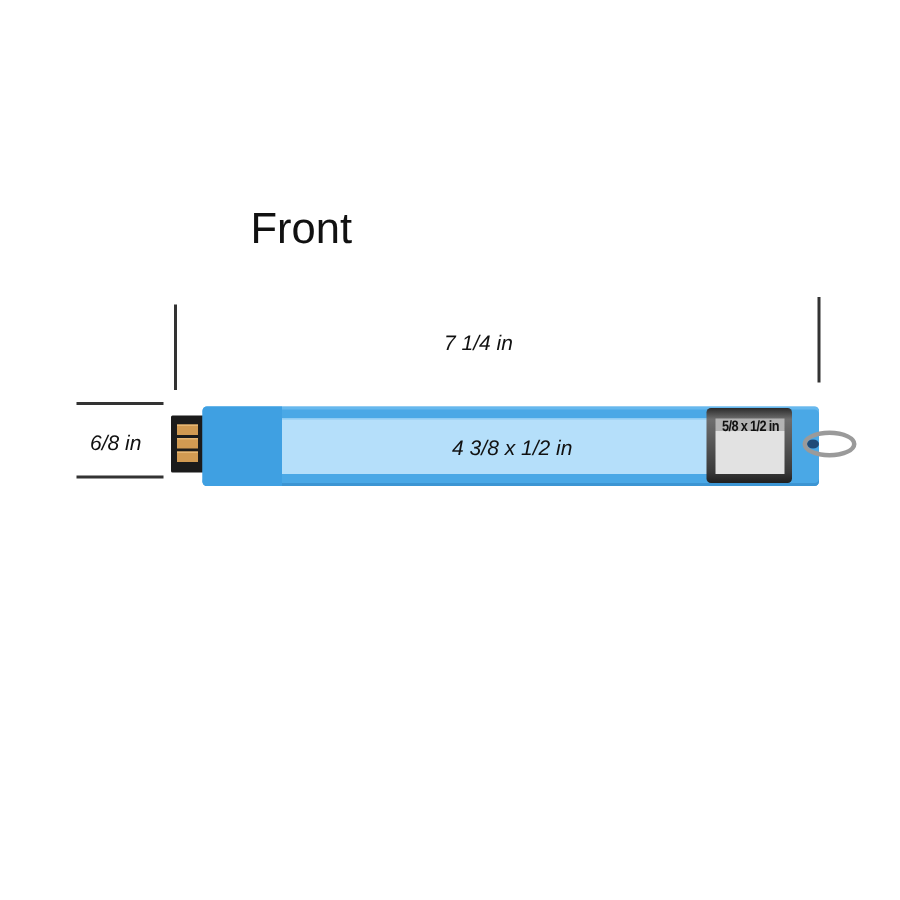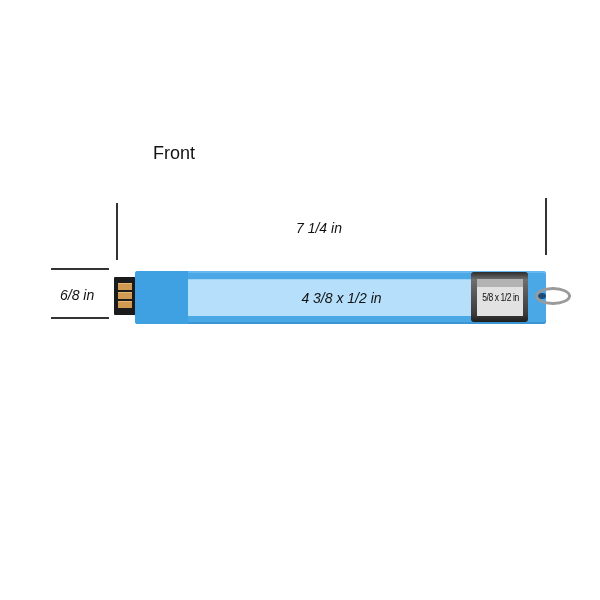--- a/index.html
+++ b/index.html
@@ -1,28 +1,28 @@
 <!DOCTYPE html>
 <html><head>
 <meta charset="utf-8">
 <style>
   html, body { margin: 0; padding: 0; }
   body { width: 600px; height: 600px; background: #ffffff; position: relative; overflow: hidden; font-family: "Liberation Sans", sans-serif; color: #111; }
   .abs { position: absolute; }
-  .title { left: 153px; top: 140px; font-size: 18px; line-height: 26px; }
+  .title { left: 167px; top: 140px; font-size: 29px; line-height: 26px; }
   .dim-text { font-size: 14px; line-height: 16px; font-style: italic; }
   .vline { width: 2px; background: #333; }
   .hline { height: 2px; background: #333; }
   .band { left: 135px; top: 271px; width: 411px; height: 53px; background: #4aa8e6; border-radius: 3px; box-shadow: inset 0 -2px 0 #3c95d3, inset 0 2px 0 #66b8ee; }
   .band-left { left: 135px; top: 271px; width: 53px; height: 53px; background: #3fa0e2; border-radius: 3px 0 0 3px; }
   .label-area { left: 188px; top: 279px; width: 307px; height: 36px; background: #b5dffa; border-top: 1px solid #9fd3f5; display: flex; align-items: center; justify-content: center; }
   .usb { left: 114px; top: 277px; width: 23px; height: 38px; background: #1b1b1b; border-radius: 1px; }
   .usb-pad { position: absolute; left: 4px; width: 14px; height: 6px; background: #d19a52; border-top: 1px solid #e6b673; }
   .cap { left: 471px; top: 272px; width: 57px; height: 50px; background: linear-gradient(#2b2b2b, #6e6e6e 15%, #3a3a3a 85%, #1f1f1f); border-radius: 3px; }
-  .cap-window { left: 477px; top: 279px; width: 46px; height: 37px; background: linear-gradient(#b3b3b3 0 22%, #e2e2e2 22% 100%); display: flex; align-items: center; justify-content: center; }
+  .cap-window { left: 477px; top: 279px; width: 46px; height: 37px; background: linear-gradient(#b3b3b3 0 22%, #e2e2e2 22% 100%); display: flex; align-items: flex-start; justify-content: center; font-weight: bold; }
   .cap-text { font-size: 10px; letter-spacing: -0.5px; transform: scaleX(0.85); white-space: nowrap; }
   .ring { left: 535px; top: 287px; width: 36px; height: 18px; border: 3px solid #9a9a9a; border-radius: 50%; box-sizing: border-box; }
   .hole { left: 538px; top: 293px; width: 8px; height: 6px; background: #1f4a78; border-radius: 50%; }
 </style>
 </head>
 <body>
 
 <div class="abs title">Front</div>
 
 <div class="abs vline" style="left:116px; top:203px; height:57px;"></div>

